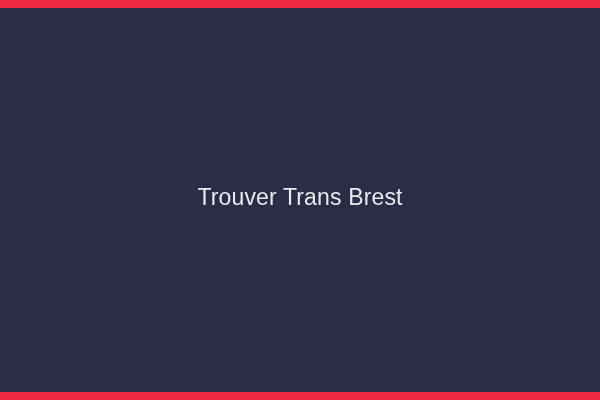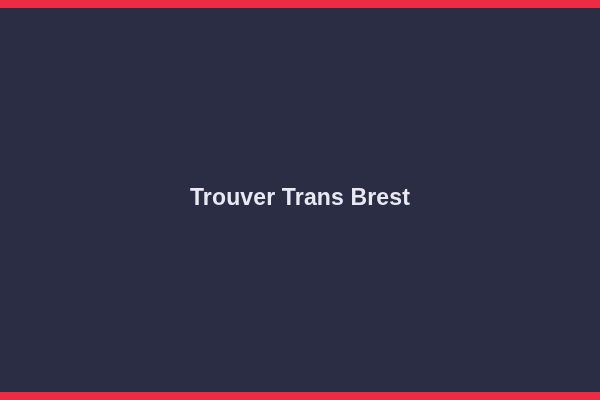--- a/index.html
+++ b/index.html
@@ -38,21 +38,21 @@
   .accent-bar.top { top: 0; }
   .accent-bar.bottom { bottom: 0; }
 
   .placeholder-title {
     position: relative;
     margin: 0;
     margin-top: -4px;
     padding: 0 20px;
     font-family: "Liberation Sans", sans-serif;
     font-size: 23px;
-    font-weight: 700;
+    font-weight: 400;
     line-height: 1.2;
     letter-spacing: 0.15px;
     color: #e8e9f2;
     text-align: center;
     white-space: nowrap;
     user-select: none;
   }
 </style>
 </head>
 <body>

